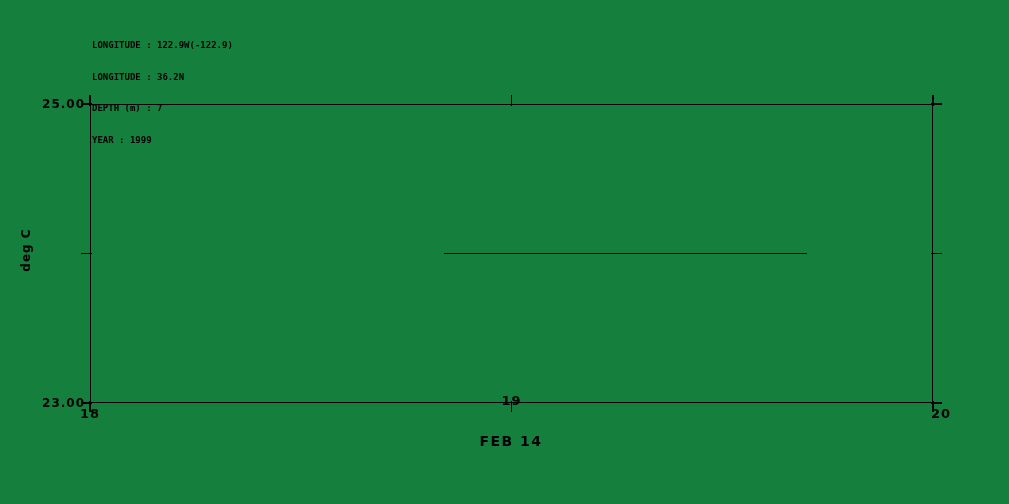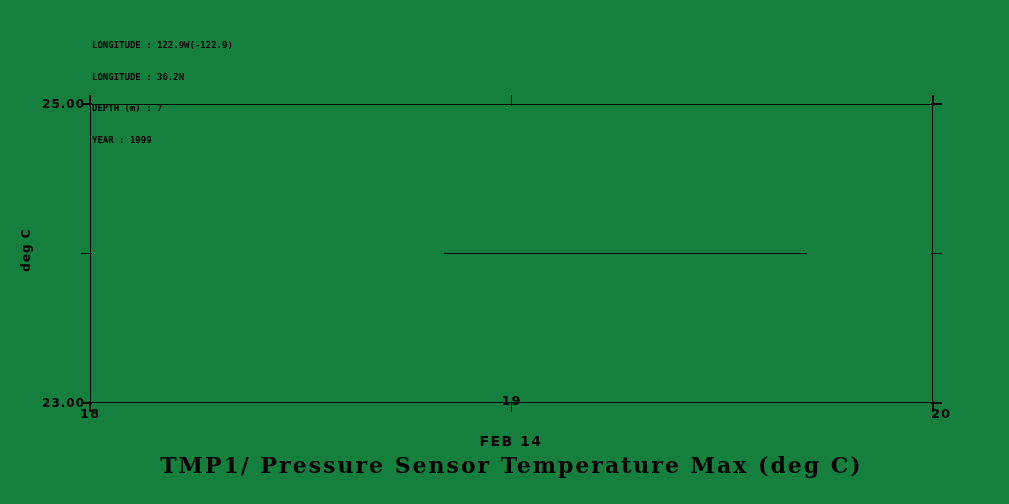--- a/index.html
+++ b/index.html
@@ -114,21 +114,20 @@
 
   <div class="ylab" style="top: 97px; right: 924px;">25.00</div>
   <div class="ylab" style="top: 396px; right: 924px;">23.00</div>
   <div class="yaxis-title">deg C</div>
 
   <div class="xlab" style="left: 90px; top: 407px;">18</div>
   <div class="xlab" style="left: 511.5px; top: 394px;">19</div>
   <div class="xlab" style="left: 933px; top: 407px; margin-left: 8px;">20</div>
   <div class="xaxis-title">FEB 14</div>
 
-  <div class="footer">TMP1/ Pressure Sensor Temperature Max (deg C)</div>
 
 <div class="tick" style="left: 89.25px; top: 95px; width: 1.5px; height: 11px;"></div>
     <div class="tick" style="left: 89.25px; top: 401px; width: 1.5px; height: 11px;"></div>
     <div class="tick" style="left: 510.75px; top: 95px; width: 1.5px; height: 11px;"></div>
     <div class="tick" style="left: 510.75px; top: 401px; width: 1.5px; height: 11px;"></div>
     <div class="tick" style="left: 932.25px; top: 95px; width: 1.5px; height: 11px;"></div>
     <div class="tick" style="left: 932.25px; top: 401px; width: 1.5px; height: 11px;"></div>
     <div class="tick" style="left: 81px; top: 103.25px; width: 11px; height: 1.5px;"></div>
     <div class="tick" style="left: 931px; top: 103.25px; width: 11px; height: 1.5px;"></div>
     <div class="tick" style="left: 81px; top: 252.75px; width: 11px; height: 1.5px;"></div>

